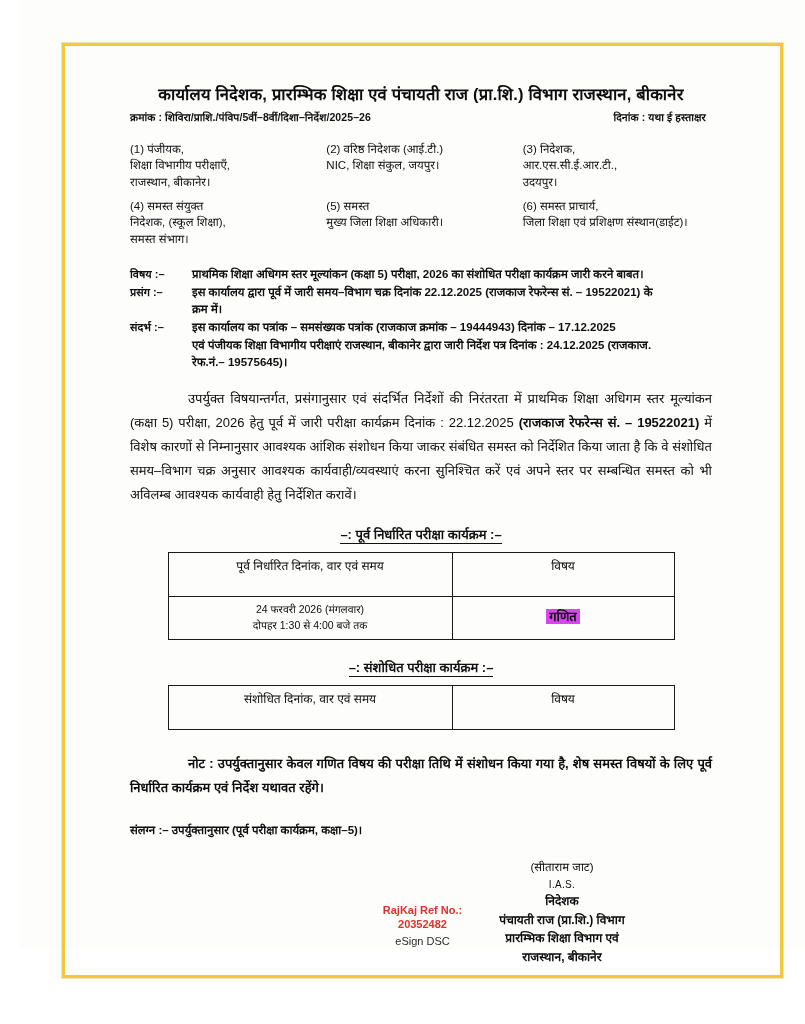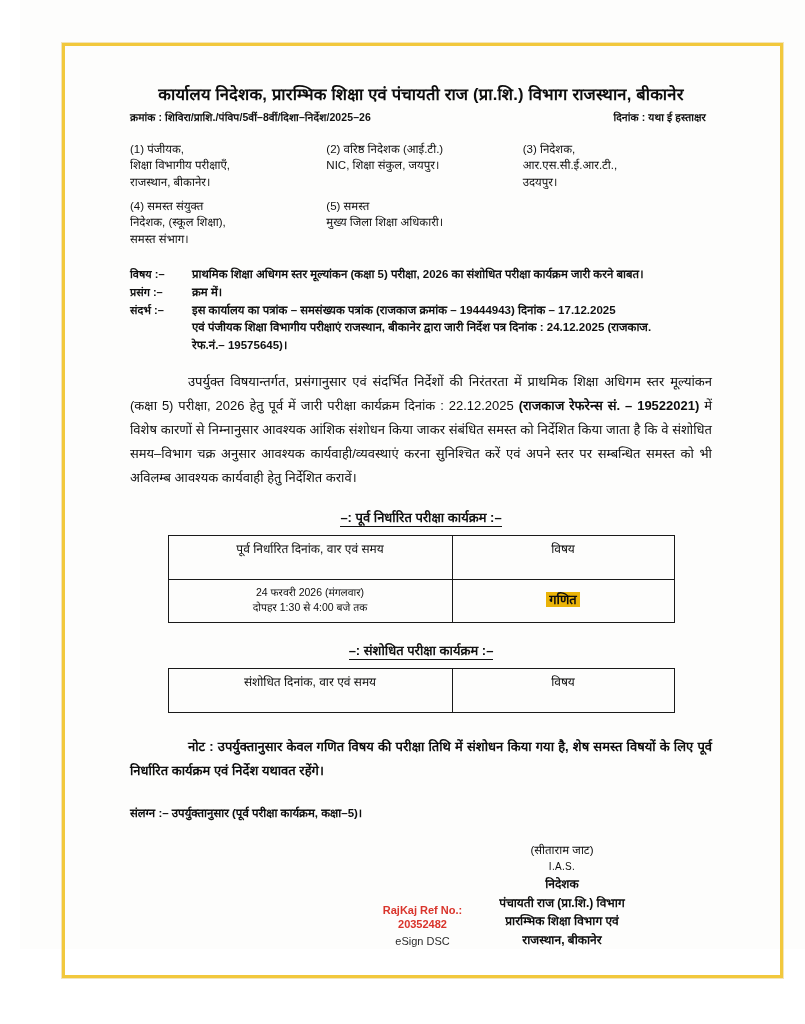--- a/index.html
+++ b/index.html
@@ -154,21 +154,21 @@
   .sched-table .row td {
     padding: 5px 8px 6px;
     font-size: 10.5px;
     line-height: 1.45;
   }
   .sched-table .row td.subject-cell {
     font-size: 13px;
     font-weight: bold;
   }
   .subject-hl {
-    background: #eab308;
+    background: #d946ef;
     padding: 0 3px;
   }
 
   
   .note-para {
     margin-top: 22px;
     font-size: 13px;
     line-height: 1.85;
     font-weight: bold;
     text-align: justify;
@@ -259,34 +259,40 @@
       <div>
         <div class="recipient-line">(4) समस्त संयुक्त</div>
         <div class="recipient-line">निदेशक, (स्कूल शिक्षा),</div>
         <div class="recipient-line">समस्त संभाग।</div>
       </div>
       <div>
         <div class="recipient-line">(5) समस्त</div>
         <div class="recipient-line">मुख्य जिला शिक्षा अधिकारी।</div>
         <div class="recipient-line">&nbsp;</div>
       </div>
+      <div>
+        <div class="recipient-line">(6) समस्त प्राचार्य,</div>
+        <div class="recipient-line">जिला शिक्षा एवं प्रशिक्षण संस्थान(डाईट)।</div>
+        <div class="recipient-line">&nbsp;</div>
+      </div>
     </div>
 
     <div class="subject-block">
 
       <div class="sub-row">
         <div class="sub-label">विषय :–</div>
         <div class="sub-text">
           <span>प्राथमिक शिक्षा अधिगम स्तर मूल्यांकन (कक्षा 5) परीक्षा, 2026 का संशोधित परीक्षा कार्यक्रम जारी करने बाबत।</span>
         </div>
       </div>
 
       <div class="sub-row">
         <div class="sub-label">प्रसंग :–</div>
         <div class="sub-text">
+          <span>इस कार्यालय द्वारा पूर्व में जारी समय–विभाग चक्र दिनांक 22.12.2025 (राजकाज रेफरेन्स सं. – 19522021) के</span>
           <span class="cont">क्रम में।</span>
         </div>
       </div>
 
       <div class="sub-row">
         <div class="sub-label">संदर्भ :–</div>
         <div class="sub-text">
           <span>इस कार्यालय का पत्रांक – समसंख्यक पत्रांक (राजकाज क्रमांक – 19444943) दिनांक – 17.12.2025</span>
           <span class="cont">एवं पंजीयक शिक्षा विभागीय परीक्षाएं राजस्थान, बीकानेर द्वारा जारी निर्देश पत्र दिनांक : 24.12.2025 (राजकाज.</span>
           <span class="cont">रेफ.नं.– 19575645)।</span>

